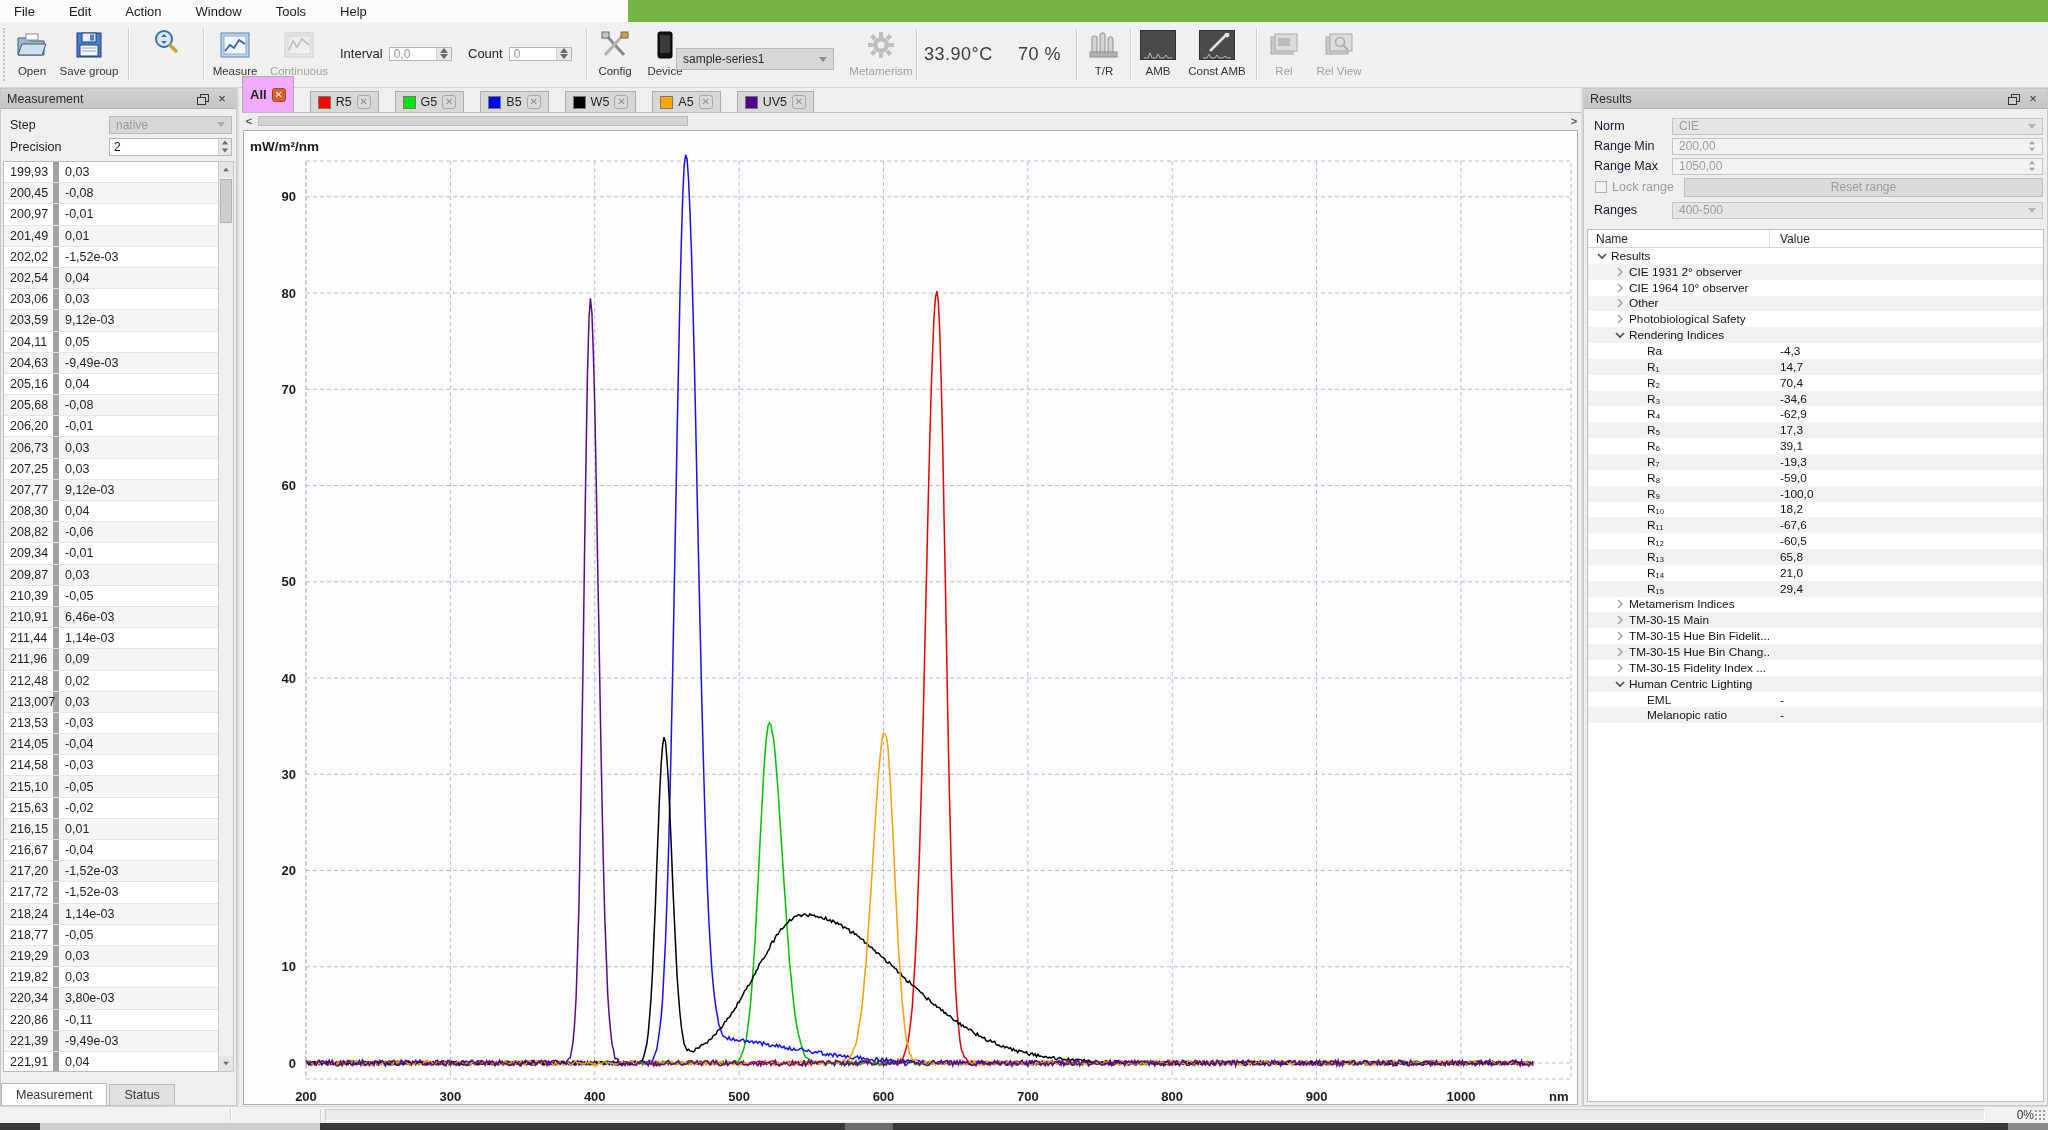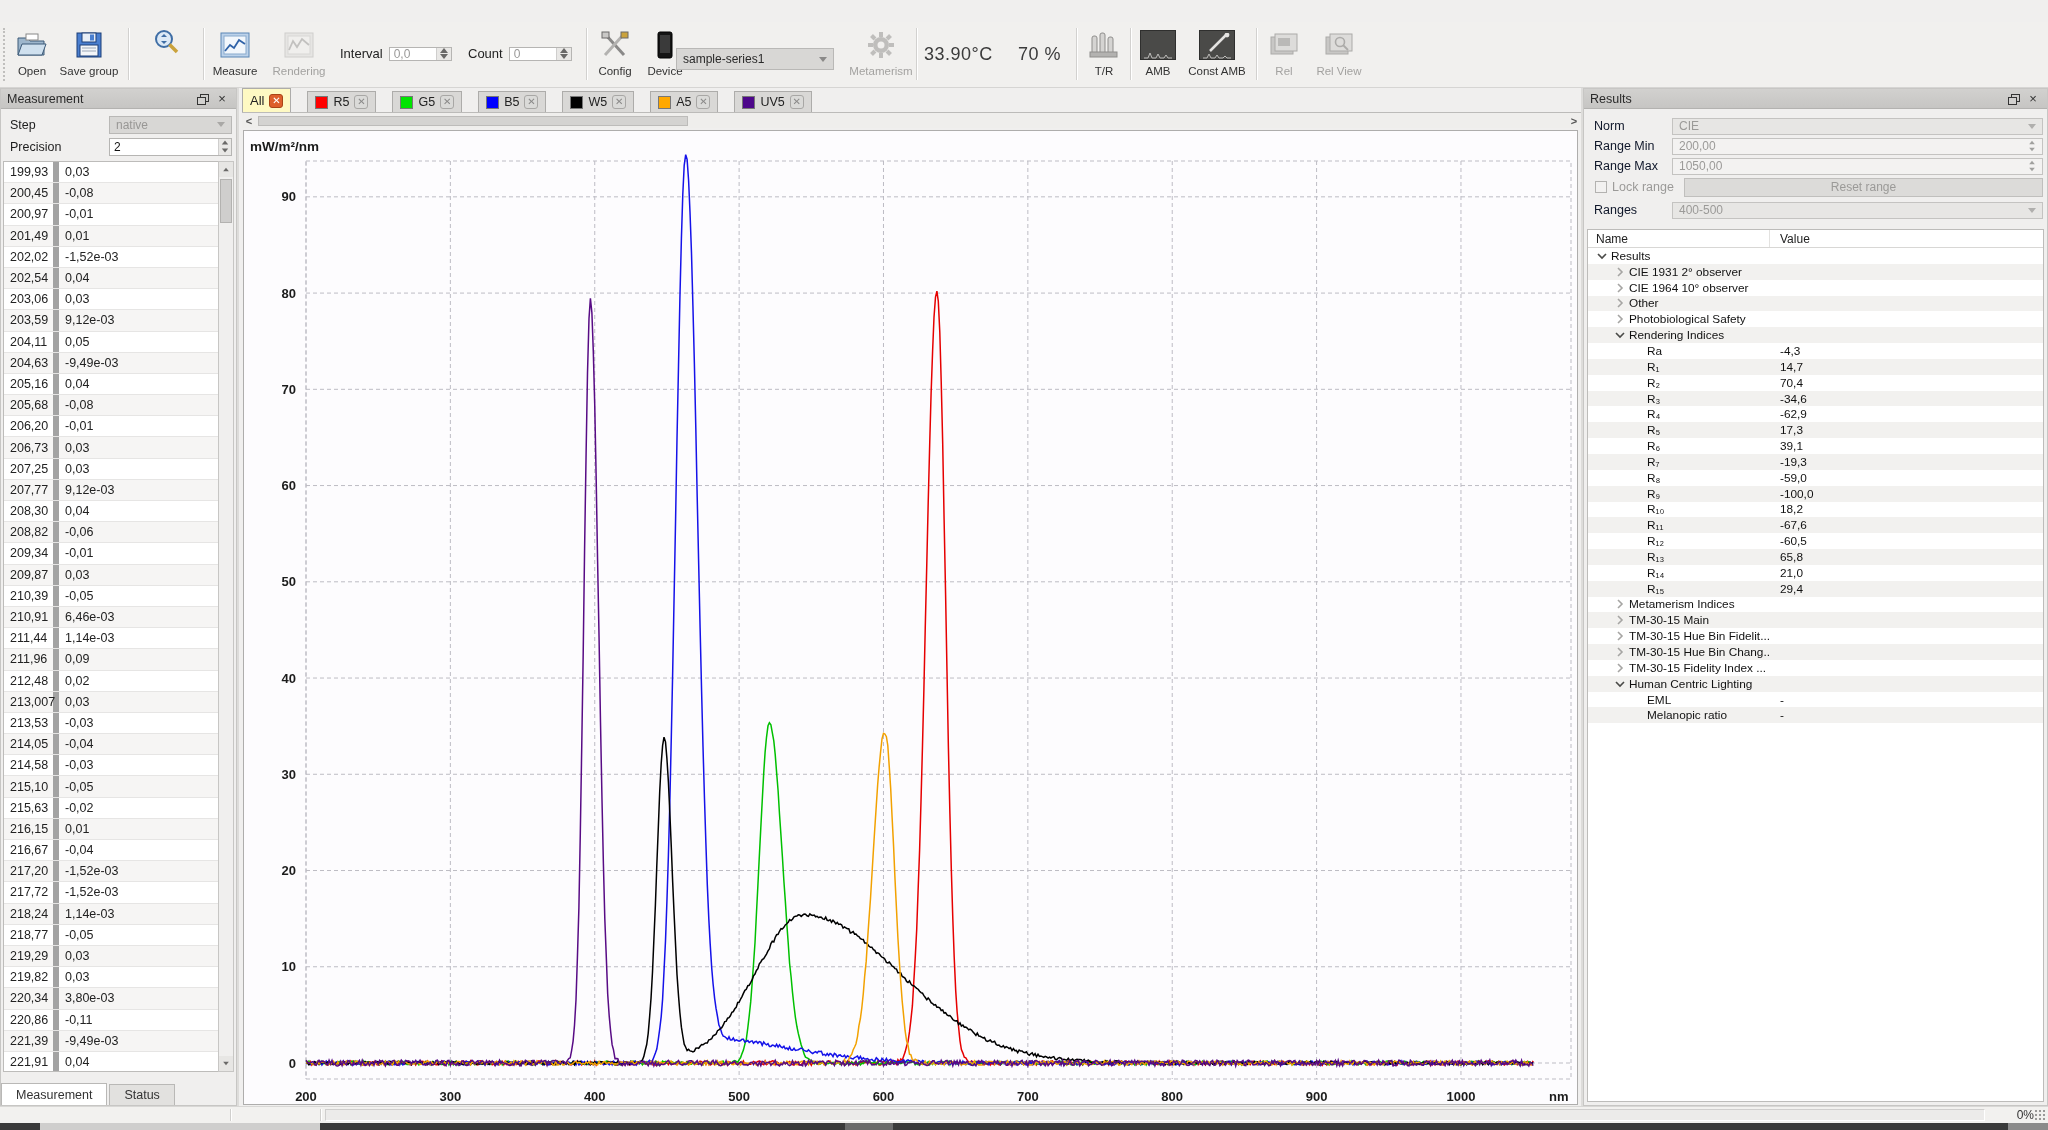--- a/index.html
+++ b/index.html
@@ -56,21 +56,21 @@
   .vs-btn { position:absolute; left:0; right:0; height:15px; background:#e7e6e4; display:flex; align-items:center; justify-content:center; }
   .vs-thumb { position:absolute; left:1px; right:1px; top:17px; height:44px; background:#cfcecd; border:1px solid #b3b2b0; }
   .bottom-tabs { position:absolute; left:0px; bottom:0px; height:22px; display:flex; align-items:flex-end; }
   .btab { height:21px; padding:0 14px; display:flex; align-items:center; font-size:12.5px; border:1px solid #b9b8b6; border-bottom:none; background:#e2e1df; color:#333; margin-right:2px; }
   .btab.active { background:#ffffff; height:22px; }
 
   
   .chart-region { position:absolute; left:240px; top:88px; width:1341px; height:1018px; background:#f0efee; }
   .chart-tabs { position:absolute; left:2px; top:0; right:0; height:24px; display:flex; align-items:flex-end; }
   .ctab { height:21px; display:flex; align-items:center; gap:5px; padding:0 7px; background:#d9d8d6; border:1px solid #adacaa; border-bottom:none; margin-right:16px; font-size:12.5px; color:#222; }
-  .ctab.active { background:#fef9c3; height:24px; font-size:13px; }
+  .ctab.active { background:#f0abfc; height:36px; font-size:13px;font-weight:bold; }
   .swatch { width:13px; height:13px; border:1px solid #777; }
   .closer { width:14px; height:14px; border-radius:3px; background:#dadad8; border:1px solid #a8a7a5; color:#8a8988; font-size:10px; line-height:12px; text-align:center; }
   .closer.hot { background:#dd5f2b; border-color:#a94416; color:#fff; }
   .tab-strip { position:absolute; left:2px; top:24px; right:0; height:16px; background:#efeeec; border-top:1px solid #bcbbb9; display:flex; align-items:center; }
   .strip-arrow { width:14px; text-align:center; color:#555; font-size:11px; font-weight:bold; }
   .strip-thumb { height:10px; width:430px; background:#d4d3d1; border:1px solid #bdbcba; margin-left:2px; }
   .chart-box { position:absolute; left:3px; top:42px; width:1335px; height:975px; background:#fdfcfe; border:1px solid #aeadac; }
 
   
   .r-form-label { width:84px; padding-left:6px; font-size:12.5px; color:#0f172a; }
@@ -98,20 +98,30 @@
   .bottom-strip { position:absolute; left:0; top:1123px; width:2048px; height:7px; background:#3a3a3a; }
   .bs-seg { position:absolute; top:0; height:7px; }
 
   .splitter { position:absolute; width:2px; background:#dddcda; }
 </style>
 </head>
 <body>
 
 <div class="app">
 
+  <div class="menubar">
+    <div class="menu-left" id="menu-items">
+        <div class="menu-item">File</div>
+        <div class="menu-item">Edit</div>
+        <div class="menu-item">Action</div>
+        <div class="menu-item">Window</div>
+        <div class="menu-item">Tools</div>
+        <div class="menu-item">Help</div>
+      </div>
+  </div>
 
   <div class="toolbar">
     <div class="tb-grip"></div>
 
     <div class="tb-item" style="left:8px;width:48px;">
       <div class="tb-icon">
         <svg class="ic" width="32" height="26" viewBox="0 0 32 26">
             <path d="M2 6 L12 6 L14 9 L28 9 L28 23 L2 23 Z" fill="#9db6cc" stroke="#3c5a78"></path>
             <path d="M6 12 L30 12 L26 23 L2 23 Z" fill="#cfe0ee" stroke="#3c5a78"></path>
             <rect x="10" y="2" width="12" height="6" fill="#fff" stroke="#888"></rect>
@@ -162,21 +172,21 @@
     </div>
 
     <div class="tb-item" style="left:266px;width:66px;">
       <div class="tb-icon" style="opacity:.45;">
         <svg class="ic" width="30" height="26" viewBox="0 0 30 26">
             <rect x="1" y="1" width="28" height="24" fill="#d9d8d6" stroke="#a9a8a6"></rect>
             <rect x="4" y="4" width="22" height="18" fill="#efeeec" stroke="#bdbcba"></rect>
             <polyline points="5,18 9,9 13,15 18,7 25,13" fill="none" stroke="#8a8988" stroke-width="1.8"></polyline>
           </svg>
       </div>
-      <div class="tb-label disabled">Rendering</div>
+      <div class="tb-label disabled">Continuous</div>
     </div>
 
     <div class="tb-inline" style="left:340px;top:24px;">
       <span style="font-size:13px;color:#222;margin-right:6px;">Interval</span>
       <div class="spinbox">
         <input value="0,0" style="">
         <div class="spin-btns">
             <div>
               <span class="tri-up"></span>
             </div>

